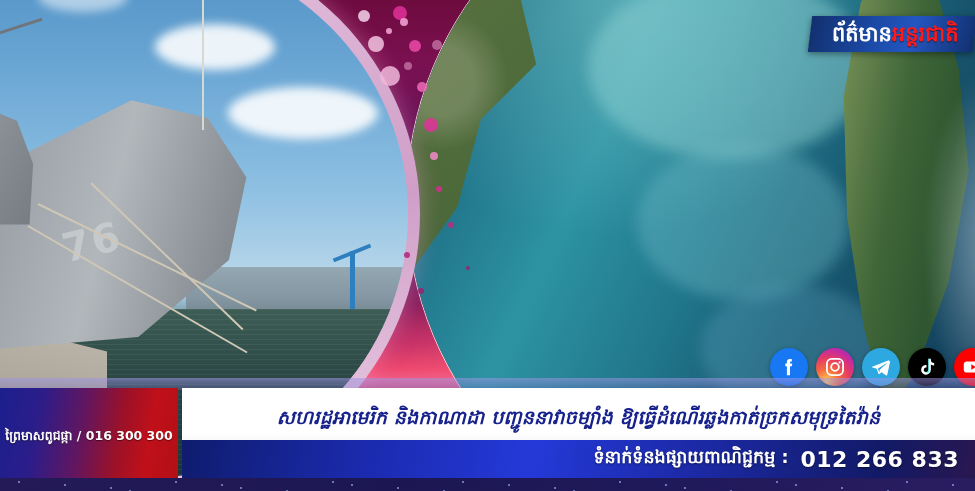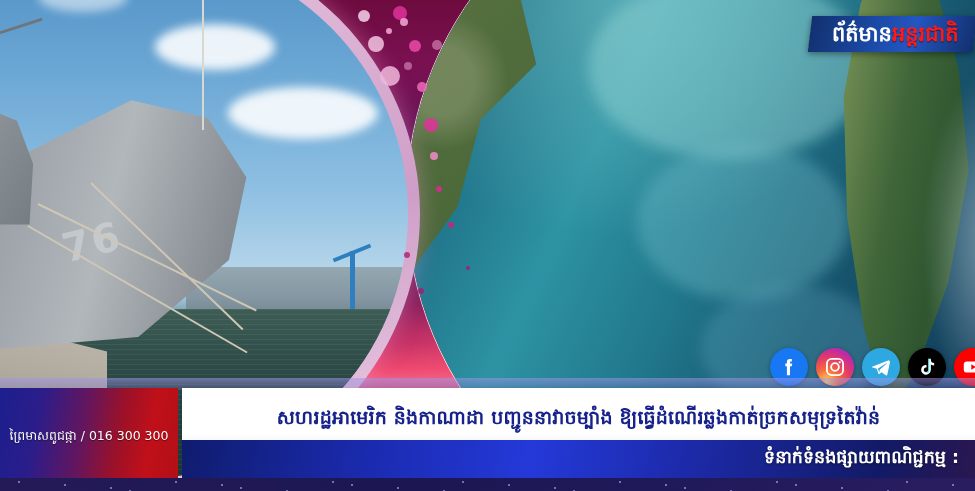--- a/index.html
+++ b/index.html
@@ -161,28 +161,29 @@
     background:linear-gradient(100deg,#1c1f8e 0%,#2b1d8a 22%,#62165f 46%,#9c1128 66%,#c01019 82%,#b20f17 100%);
     display:flex;flex-direction:column;align-items:center;justify-content:center;
   }
   .sp-mark{
     width:118px;height:42px;display:flex;align-items:center;justify-content:center;
     color:#f5c242;font-size:19px;font-weight:bold;
     border-right:3px solid #f5c242;border-bottom:3px solid #f5c242;border-top:3px solid #f5c242;
     border-radius:0 58% 58% 0 / 0 70% 70% 0;
     text-shadow:0 1px 1px rgba(0,0,0,.45);
   }
-  .sp-sub{margin-top:7px;color:#ffffff;font-size:12.5px;font-weight:normal;
+  .sp-sub{margin-top:7px;color:#ffffff;font-size:12.5px;font-weight:bold;
     text-shadow:0 1px 1px rgba(0,0,0,.5);white-space:nowrap;}
 
   .headline-bar{
     position:absolute;left:182px;top:388px;right:0;height:62px;
     background:linear-gradient(to bottom,#ffffff 0%,#ffffff 72%,#f2f2f6 100%);
     display:flex;align-items:center;justify-content:center;
     box-shadow:0 1px 2px rgba(0,0,0,.25);
+    font-style:italic;
   }
   .headline{color:#17218c;font-size:19px;font-weight:bold;letter-spacing:.2px;white-space:nowrap;}
 
   .contact-bar{
     position:absolute;left:182px;top:440px;right:0;height:38px;
     background:linear-gradient(100deg,#0f1c6e 0%,#1b2bb0 24%,#2439d8 44%,#1c2aa8 64%,#121a66 88%,#2a1750 100%);
     display:flex;align-items:center;justify-content:flex-end;padding-right:16px;gap:12px;
   }
   .contact-label{color:#ffffff;font-size:17.5px;font-weight:bold;text-shadow:0 1px 2px rgba(0,0,0,.5);}
   .contact-phone{color:#ffffff;font-size:22px;font-weight:bold;letter-spacing:.5px;
@@ -321,20 +322,21 @@
   <div class="sponsor">
     <div class="sp-sub">ព្រៃមាសពូជផ្កា / 016 300 300</div>
   </div>
 
   <div class="headline-bar">
     <div class="headline">សហរដ្ឋអាមេរិក និងកាណាដា បញ្ជូននាវាចម្បាំង ឱ្យធ្វើដំណើរឆ្លងកាត់ច្រកសមុទ្រតៃវ៉ាន់</div>
   </div>
 
   <div class="contact-bar">
     <span class="contact-label">ទំនាក់ទំនងផ្សាយពាណិជ្ជកម្ម :</span>
+    <span class="contact-phone">012 266 833</span>
   </div>
 
   <div class="footer-strip" id="footdots">
       <i style="left: 18px; top: 3px;"></i>
       <i style="left: 64px; top: 6px;"></i>
       <i style="left: 110px; top: 9px;"></i>
       <i style="left: 129px; top: 12px;"></i>
       <i style="left: 175px; top: 3px;"></i>
       <i style="left: 221px; top: 6px;"></i>
       <i style="left: 240px; top: 9px;"></i>

